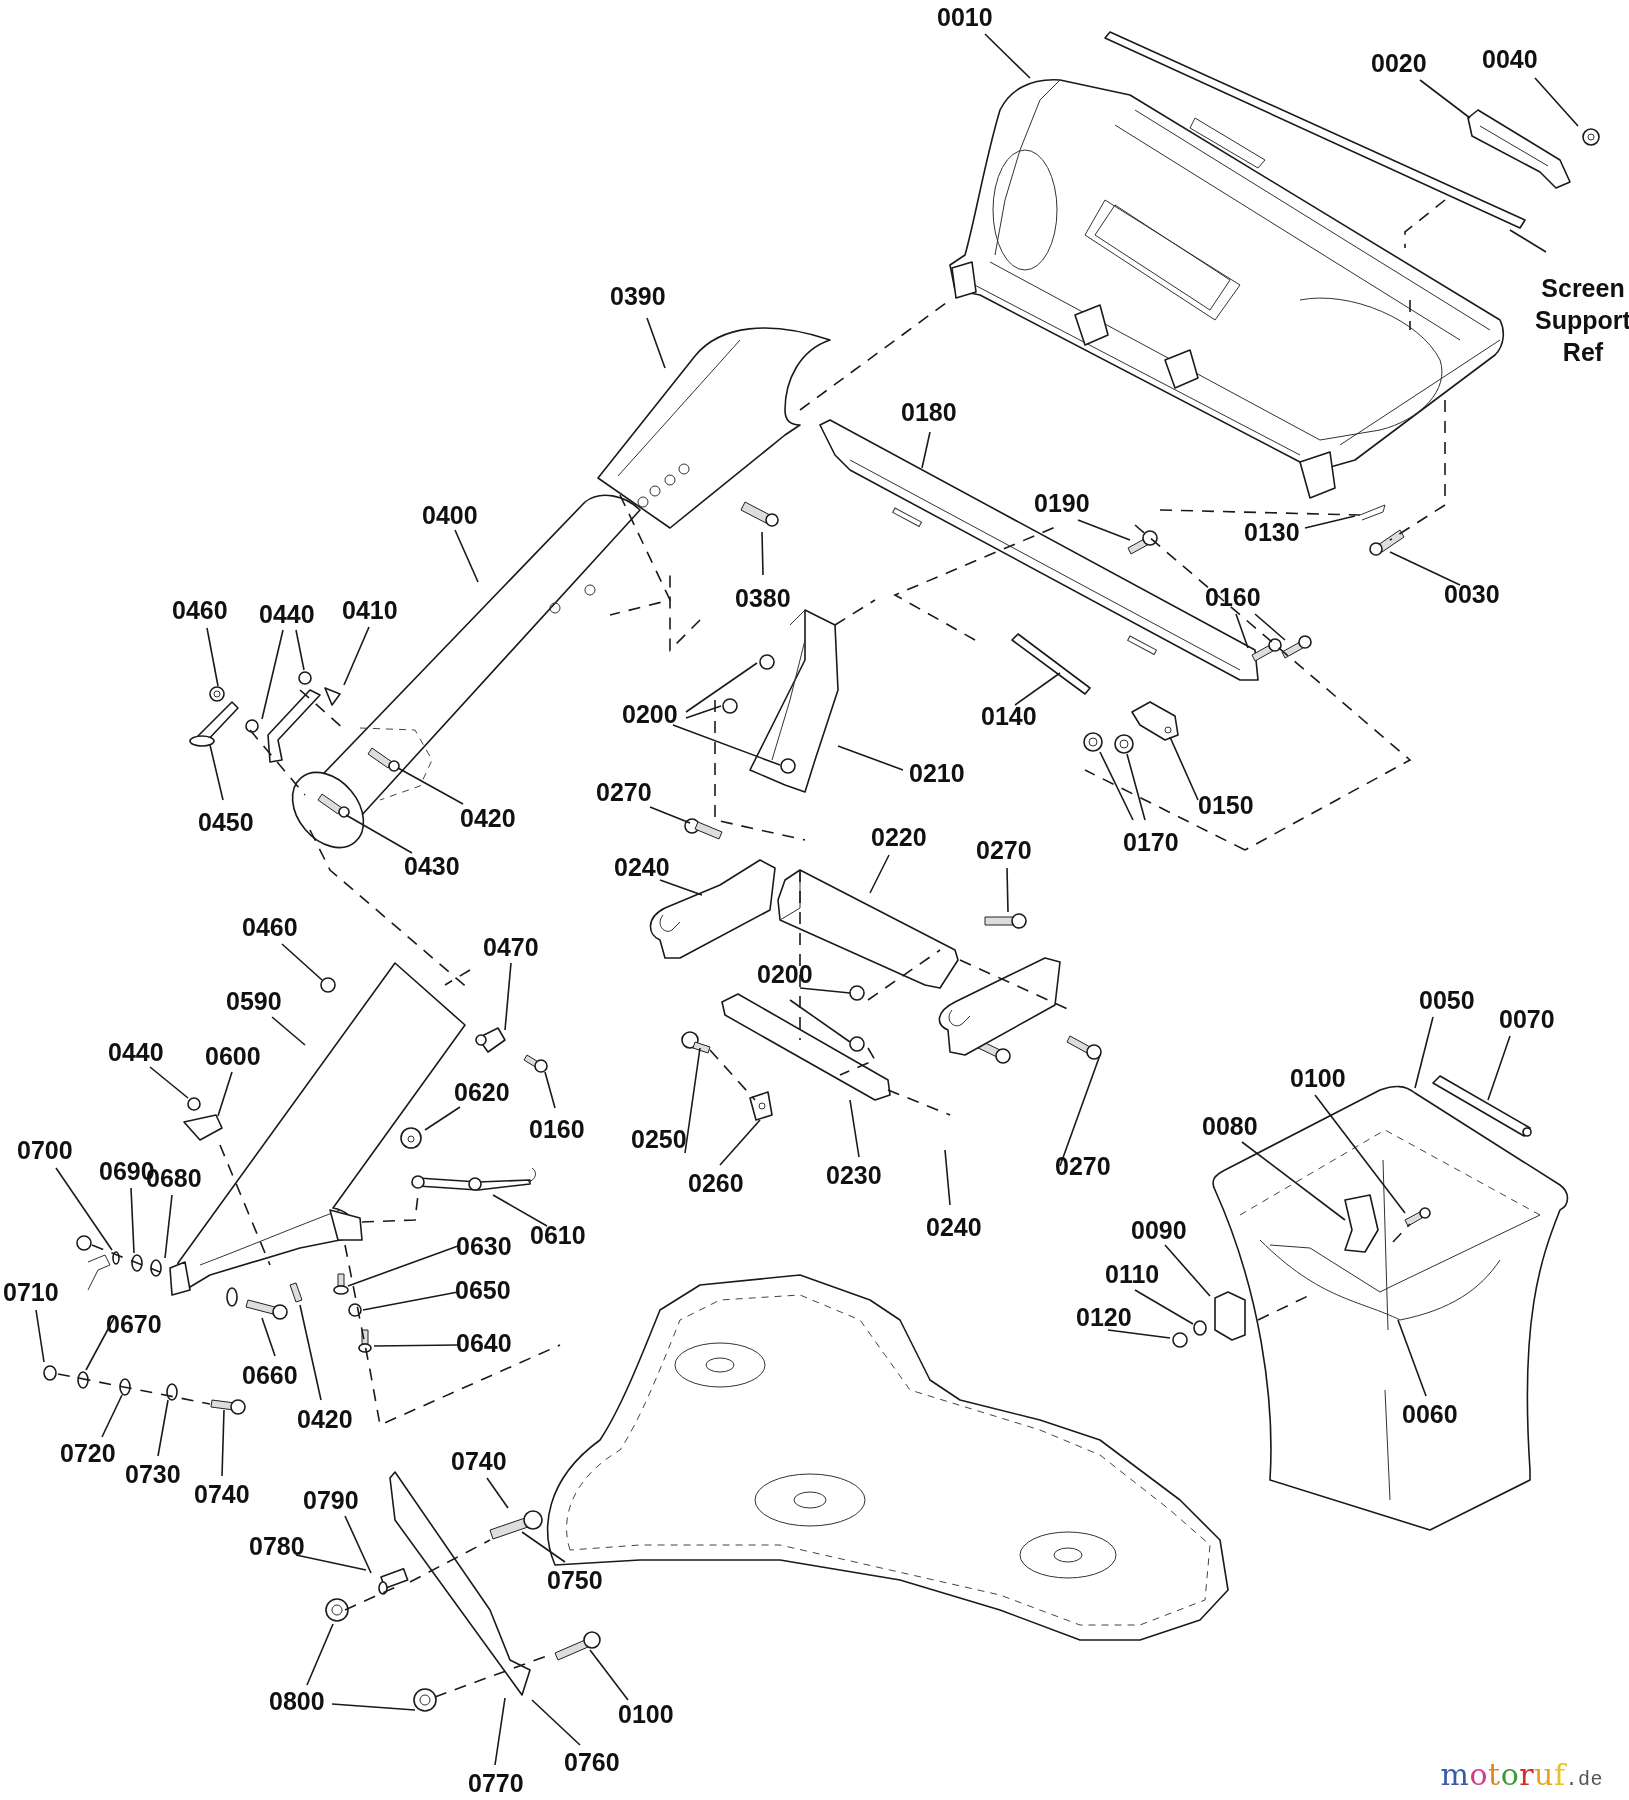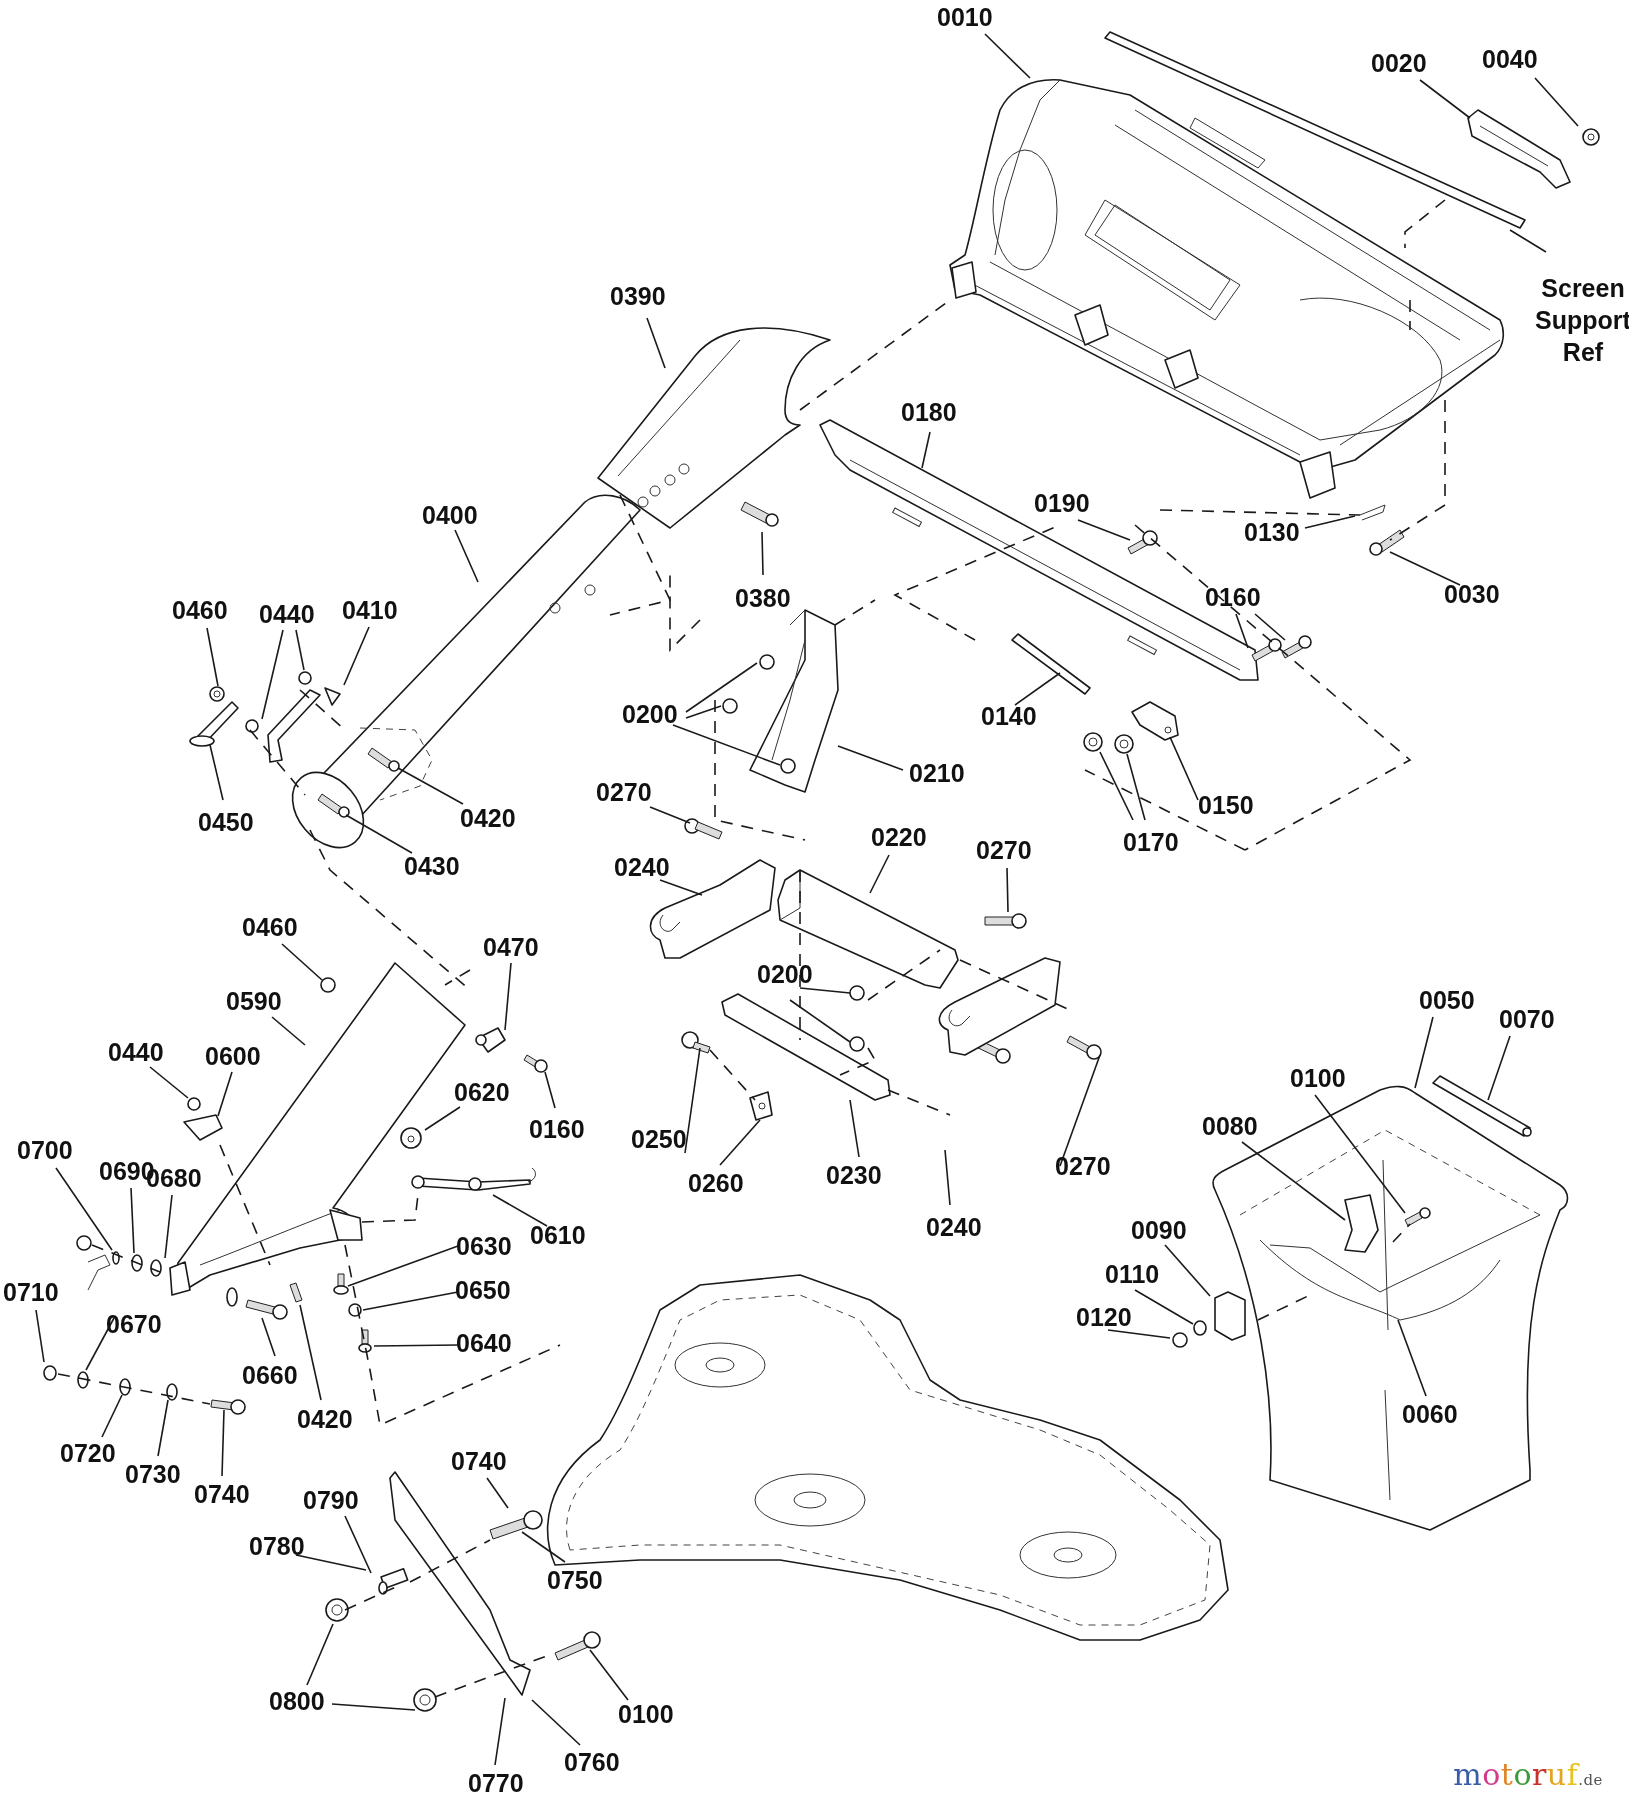--- a/index.html
+++ b/index.html
@@ -7,21 +7,21 @@
   #diagram { position: absolute; left: 0; top: 0; width: 1629px; height: 1800px; }
   .callout { font-family: "Liberation Sans", sans-serif; font-weight: bold; font-size: 25px; fill: #111; letter-spacing: 0px; }
   .callout-ref { font-family: "Liberation Sans", sans-serif; font-weight: bold; font-size: 25px; fill: #111; }
   .part { fill: #fff; stroke: #1a1a1a; stroke-width: 1.6; stroke-linejoin: round; }
   .part-thin { fill: none; stroke: #333; stroke-width: 1; }
   .leader { stroke: #1a1a1a; stroke-width: 1.6; fill: none; }
   .dash { stroke: #1a1a1a; stroke-width: 1.6; fill: none; stroke-dasharray: 12 9; }
   .hidden { stroke: #444; stroke-width: 1; fill: none; stroke-dasharray: 7 6; }
   .bolt-thread { stroke: #222; stroke-width: 1; fill: #ddd; }
   #watermark { position: absolute; right: 26px; bottom: 8px; font-family: "DejaVu Serif", serif; font-size: 30px; letter-spacing: 0.5px; }
-  #watermark .wm-suffix { font-size: 15px; color: #555; }
+  #watermark .wm-suffix { font-size: 20px; color: #555; font-family: Liberation Mono, monospace; }
 </style>
 </head>
 <body>
 
 <svg id="diagram" viewBox="0 0 1629 1800" xmlns="http://www.w3.org/2000/svg">
 
   <g>
 
     <g>
       <path class="part" d="M1000,110 C1010,90 1030,78 1060,80 L1130,95 L1500,320 C1505,330 1505,345 1495,355 L1355,460 L1320,470 L1300,462 L980,295 L955,290 L950,265 L965,255 C975,220 985,160 1000,110 Z"></path>

